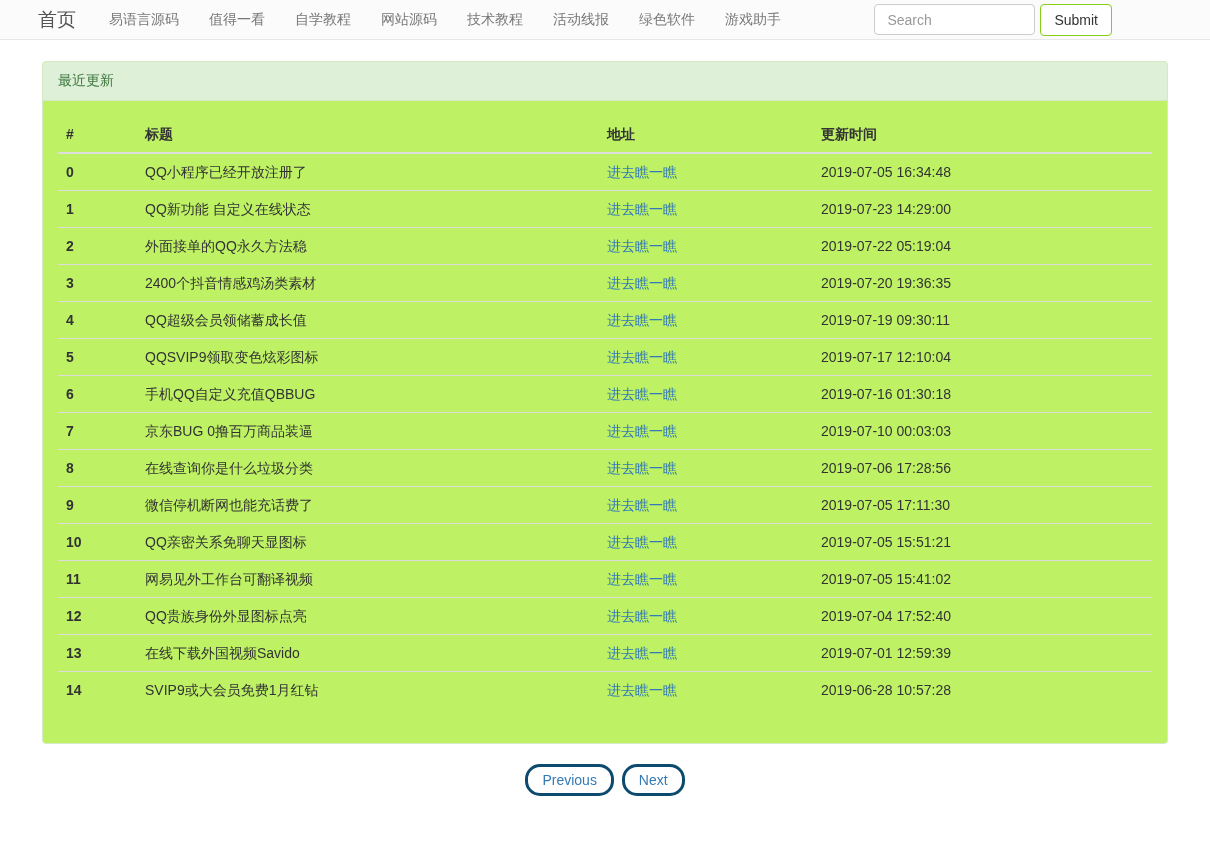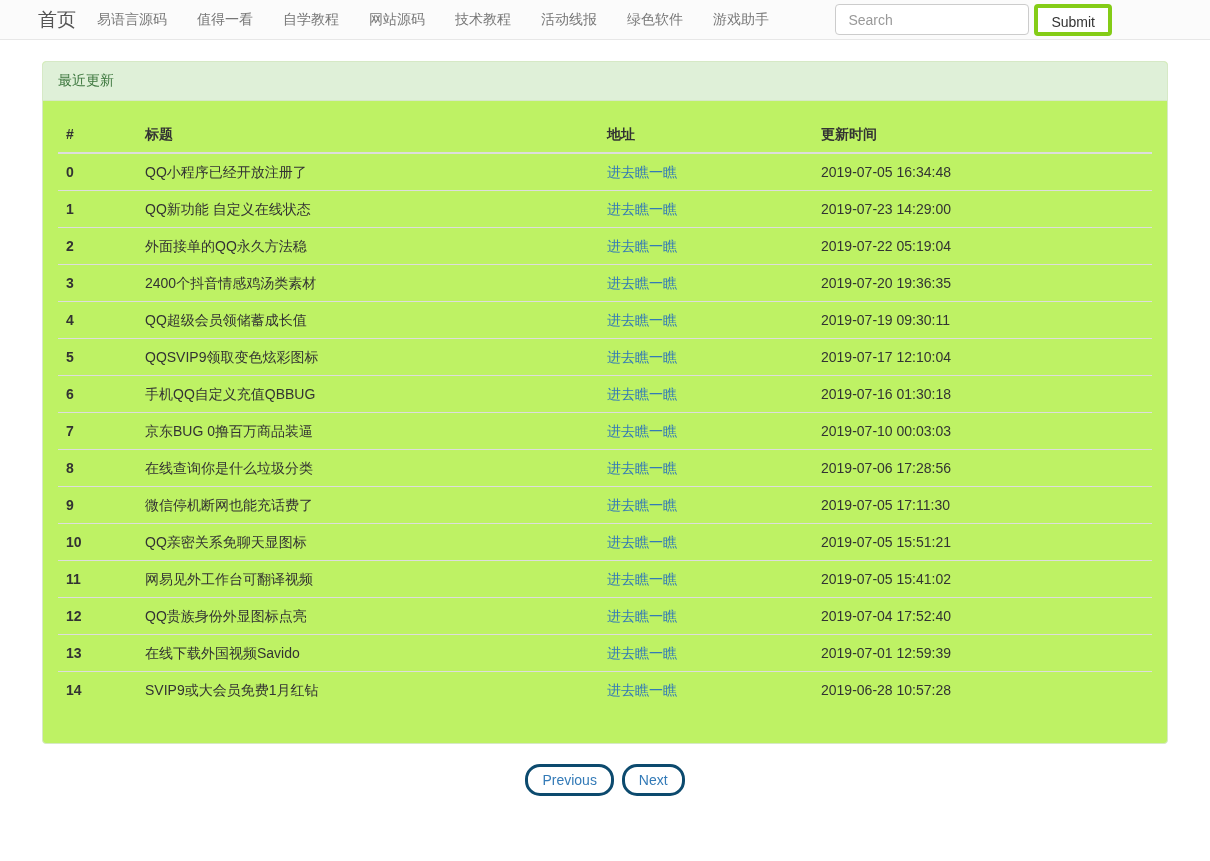--- a/index.html
+++ b/index.html
@@ -22,55 +22,55 @@
   }
   .navbar .brand {
     font-size: 19px;
     color: #555;
     text-decoration: none;
     margin-right: 6px;
     white-space: nowrap;
   }
   .navbar ul.nav {
     list-style: none;
-    margin: 0; padding: 0;
+    margin: 12px; padding: 0;
     display: flex;
     align-items: flex-end;
   }
   .navbar ul.nav li a {
     display: block;
     padding: 0 15px;
     color: #777;
     font-size: 14px;
     text-decoration: none;
     white-space: nowrap;
   }
   .nav-search {
     margin-left: auto;
     display: flex;
     align-items: center;
   }
   .nav-search input {
-    width: 194px;
+    width: 161px;
     height: 31px;
     padding: 6px 12px;
     border: 1px solid #ccc;
     border-radius: 4px;
     font-size: 14px;
     color: #555;
     outline: none;
     font-family: inherit;
   }
   .nav-search input::placeholder { color: #999; }
   .nav-search button {
     margin-left: 5px;
     height: 32px;
     padding: 6px 13px;
     background: #fff;
-    border: 4px solid #84cc16;
+    border: 1px solid #84cc16;
     border-radius: 4px;
     font-size: 14px;
     color: #333;
     cursor: pointer;
     font-family: inherit;
   }
   
   .container {
     width: 1126px;
     margin: 21px auto 0 auto;

